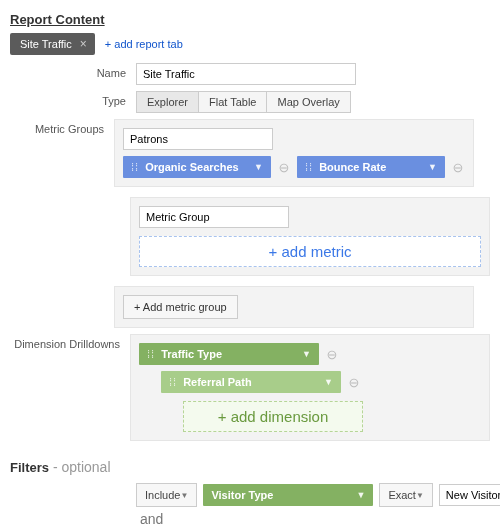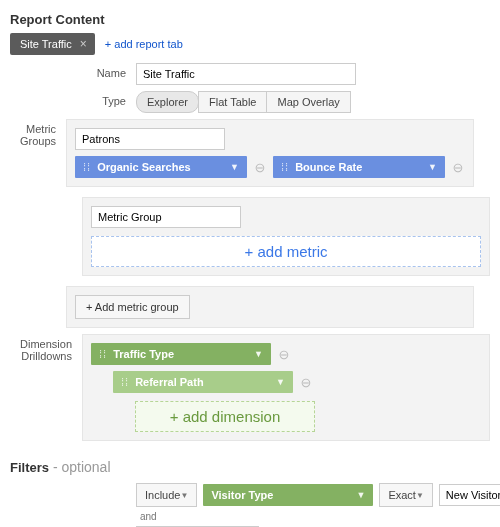--- a/index.html
+++ b/index.html
@@ -5,44 +5,44 @@
   * { box-sizing: border-box; }
   body {
     font-family: Arial, Helvetica, sans-serif;
     font-size: 11px;
     color: #333;
     margin: 0;
     padding: 8px 10px;
     background: #fff;
     width: 500px;
   }
-  .section-title { font-weight: bold; font-size: 13px; margin: 4px 0 6px; }
+  .section-title { font-weight: bold; font-size: 13px; margin: 4px 0 6px; text-decoration: underline; }
   .tabs-row { display: flex; align-items: center; gap: 10px; margin-bottom: 8px; }
   .tab-chip {
     background: #5b5b5b; color: #fff; padding: 4px 8px 4px 10px;
     border-radius: 2px; display: flex; align-items: center; gap: 8px;
     font-size: 11px;
   }
   .tab-chip .close { color: #ccc; cursor: pointer; font-size: 12px; }
   .link { color: #1155cc; cursor: pointer; font-size: 11px; }
   .form-row { display: flex; margin-bottom: 6px; }
   .row-label { width: 126px; text-align: right; padding-right: 10px; color: #555; font-size: 11px; padding-top: 4px; }
   .row-body { flex: 1; }
   input[type=text].textfield {
     border: 1px solid #ccc; padding: 3px 6px; font-size: 11px; width: 220px; height: 22px;
   }
   .seg-group { display: inline-flex; }
   .seg-btn {
     border: 1px solid #ccc; background: #f5f5f5; padding: 4px 10px;
     font-size: 11px; color: #444; cursor: pointer; margin-left: -1px;
   }
   .seg-btn:first-child { margin-left: 0; }
-  .seg-btn.active { background: #e8e8e8; border-radius: 10px; }
+  .seg-btn.active { background: #e8e8e8; }
   .panel {
-    background: #f3f3f3; border: 1px solid #e5e5e5; padding: 8px; width: 408px;
+    background: #f3f3f3; border: 1px solid #e5e5e5; padding: 8px; width: 360px;
   }
   .metric-row { display: flex; gap: 6px; align-items: center; margin-top: 6px; }
   .pill {
     display: flex; align-items: center; padding: 5px 8px; border-radius: 1px;
     flex: 1; color: #fff; font-size: 11px; font-weight: bold; cursor: pointer;
   }
   .pill .grip { opacity: .7; margin-right: 6px; letter-spacing: 1px; font-weight: normal; }
   .pill .dd { margin-left: auto; font-size: 9px; opacity: .9; }
   .pill.blue { background: #6a8fe0; }
   .pill.green { background: #84b162; }
@@ -62,21 +62,21 @@
   .dim-nested { display:flex; gap:6px; align-items:center; padding-left: 22px; margin-top:6px;}
   .filters-header { font-size: 13px; margin: 18px 0 8px; }
   .filters-header b{ font-weight:bold; }
   .filters-header span{ color:#999; font-size:14px;}
   .filter-row { display: flex; align-items: center; gap: 6px; }
   .dd-btn {
     border: 1px solid #ccc; background: #f7f7f7; padding: 5px 8px; font-size: 11px;
     display: inline-flex; align-items: center; gap: 0; cursor: pointer; color:#444;
   }
   .dd-btn .caret { font-size: 8px; color:#777;}
-  .and-lbl { color:#777; font-size:10px; margin: 4px 0 4px 4px;}
+  .and-lbl { color:#777; font-size:14px; margin: 4px 0 4px 4px;}
   .addfilter-btn {
     border: 1px solid #ccc; background: #eee; padding: 5px 10px; font-size: 11px;
     display: inline-flex; align-items: center; gap: 40px; cursor: pointer; color:#444;
   }
   .addfilter-btn .caret { font-size:8px; color:#777;}
   .addfilter-btn b{color:#555;font-weight:bold;}
   .addfilter-btn .fil{color:#6a9a3f;}
 </style>
 </head>
 <body>

